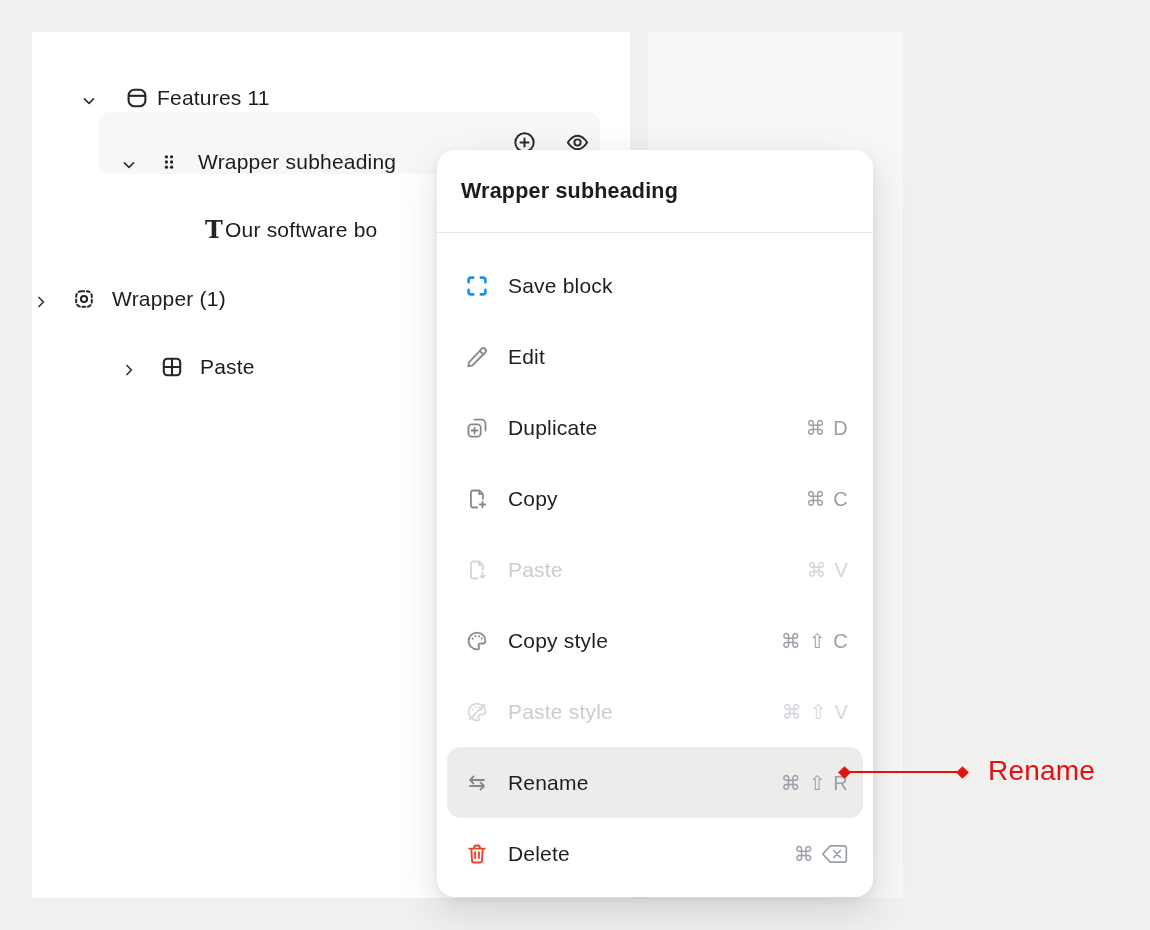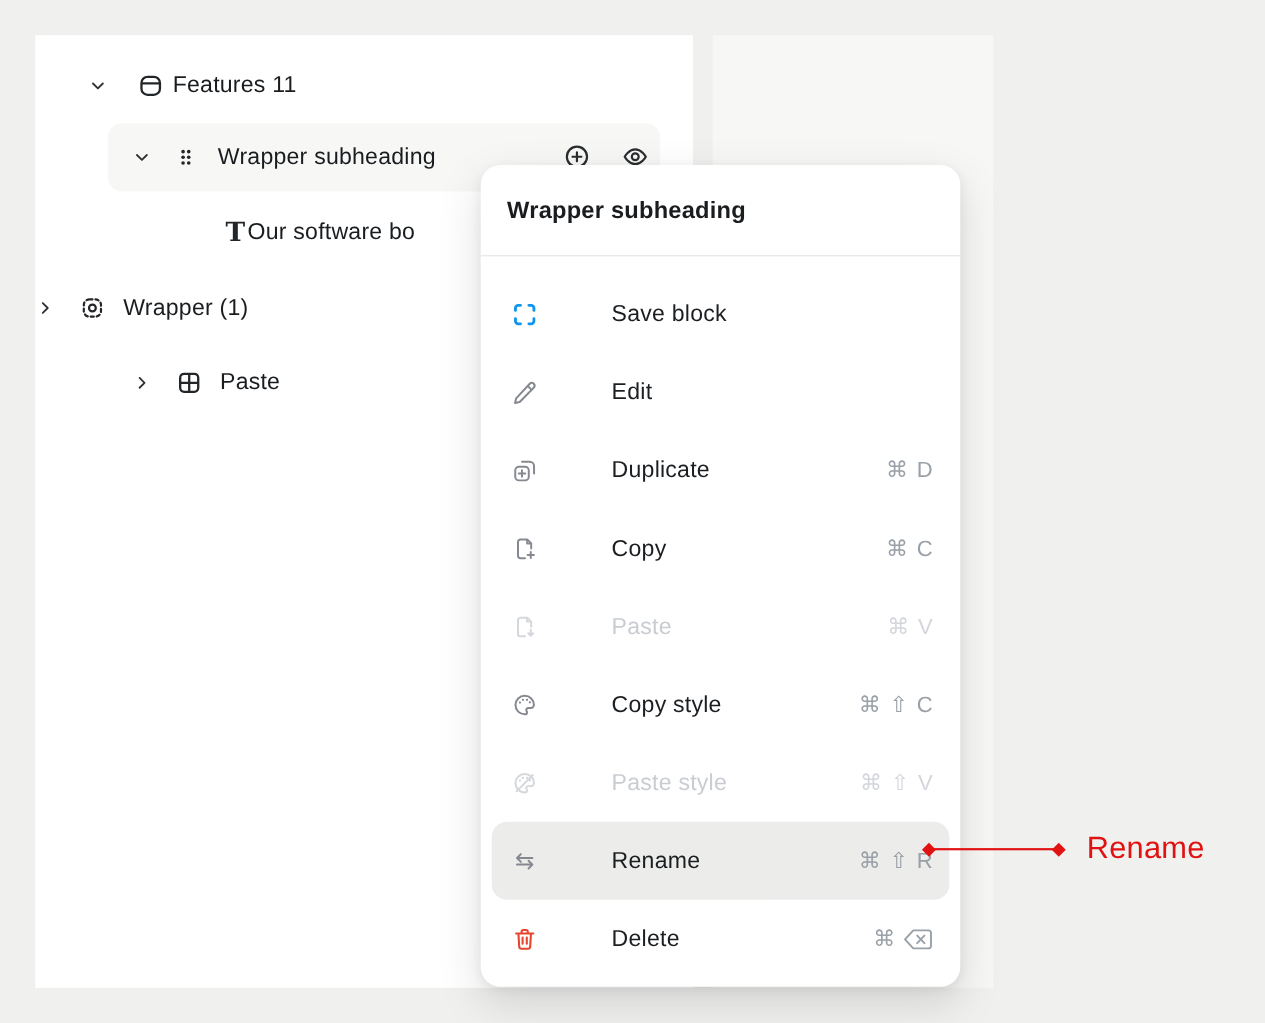--- a/index.html
+++ b/index.html
@@ -12,21 +12,21 @@
   .panel-left{
     position:absolute;left:32px;top:32px;width:598px;height:866px;
     background:#ffffff;z-index:1;
   }
   .panel-right{
     position:absolute;left:648px;top:32px;width:255px;height:866px;
     background:#f7f7f6;border-left:1px solid #eceoe9;z-index:1;
   }
   
   .tree-row{
-    position:absolute;left:0;right:0;display:flex;align-items:center;
+    position:absolute;left:0;right:0;display:flex;align-items:flex-end;
     color:#1a1d20;font-size:21px;letter-spacing:.2px;
   }
   .tree-label{white-space:nowrap;}
   .chev{width:18px;height:18px;flex:0 0 18px;display:block;}
   .tree-ic{width:24px;height:24px;flex:0 0 24px;display:block;}
   #row-features{top:14px;height:64px;padding-left:48px;}
   #row-features .tree-ic{margin-left:27px;}
   #row-features .tree-label{margin-left:8px;}
   #row-wrapper-sub{
     top:80px;left:66px;right:auto;width:502px;height:62px;
@@ -55,21 +55,21 @@
   }
   .menu-header{
     height:83px;display:flex;align-items:center;box-sizing:border-box;
     padding:0 24px;font-size:21.5px;font-weight:700;color:#1a1d1f;
     border-bottom:1px solid #e5e5e4;letter-spacing:.2px;
   }
   .menu-body{padding:17px 10px 8px;}
   .menu-item{
     height:71px;display:flex;align-items:center;border-radius:14px;
     padding:0 15px 0 18px;box-sizing:border-box;
-    font-size:21px;color:#1c1f22;letter-spacing:.2px;gap:48px;
+    font-size:21px;color:#1c1f22;letter-spacing:.2px;
   }
   .menu-item .mi-icon{width:24px;height:24px;flex:0 0 24px;display:block;}
   .menu-item .mi-label{margin-left:19px;white-space:nowrap;}
   .menu-item .mi-shortcut{
     margin-left:auto;display:flex;align-items:center;gap:7px;
     font-size:20px;color:#9aa0a7;word-spacing:2px;white-space:nowrap;
   }
   .menu-item.highlighted{background:#ececeb;}
   .menu-item.disabled{color:#c9cdd2;}
   .menu-item.disabled .mi-shortcut{color:#d3d6db;}

